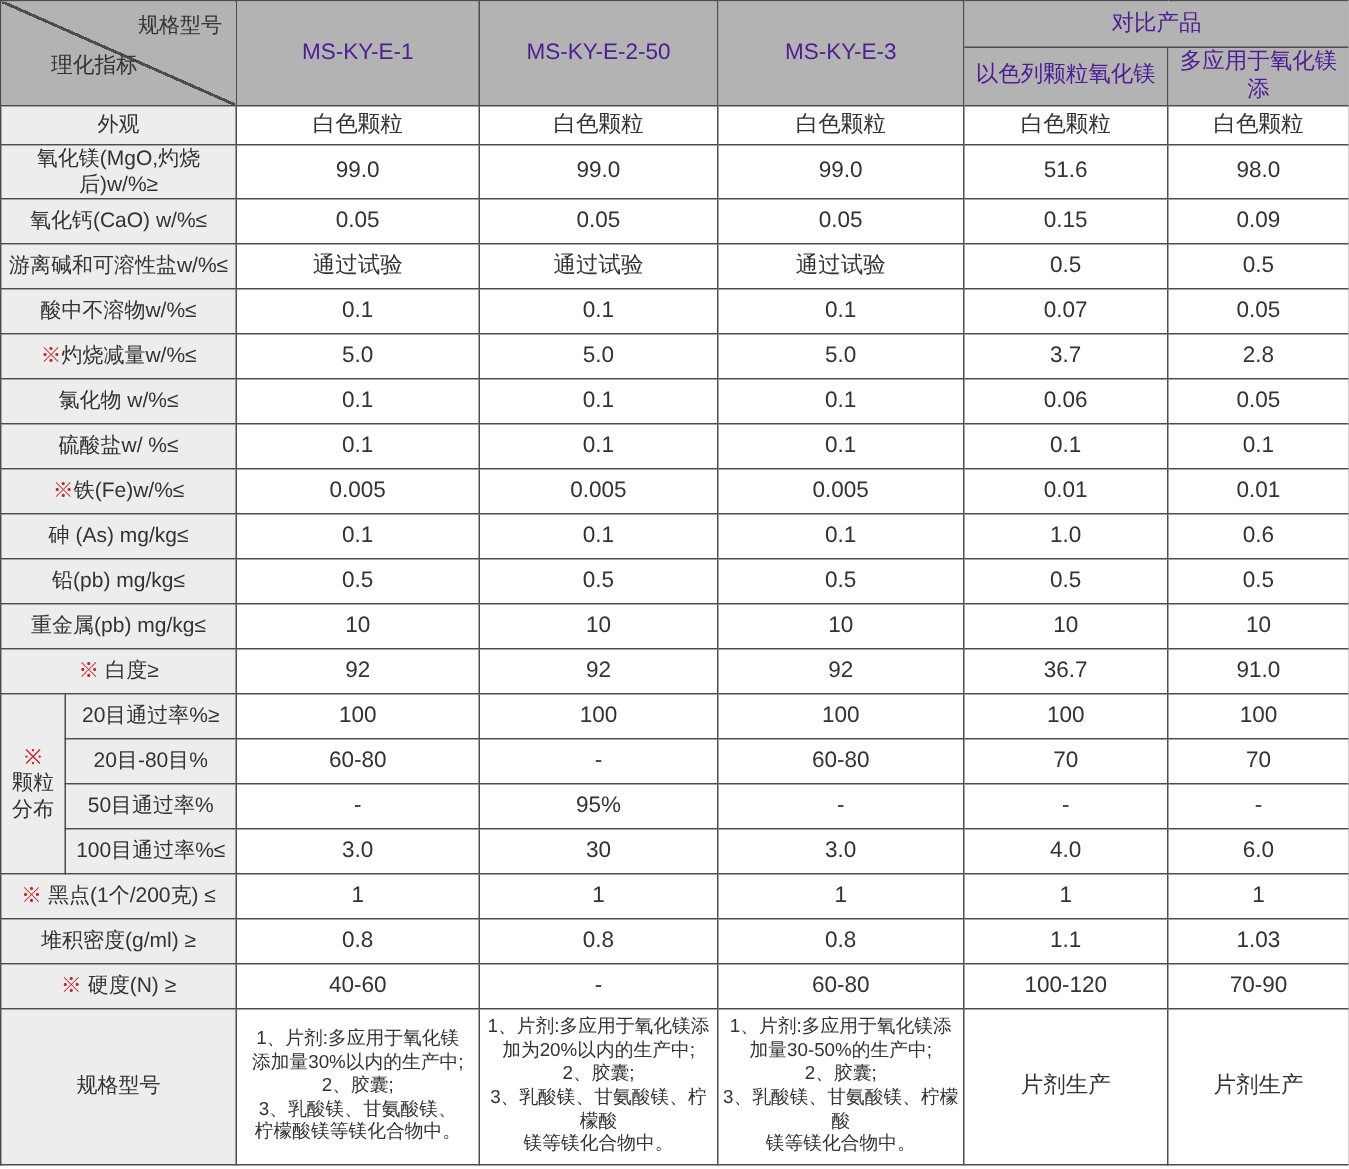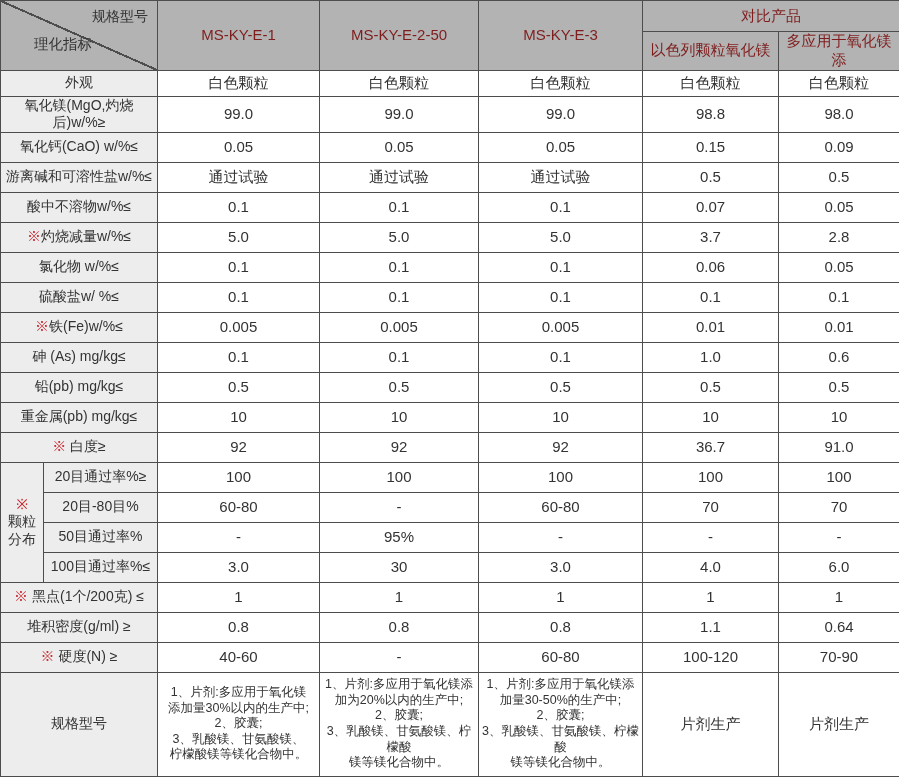--- a/index.html
+++ b/index.html
@@ -28,21 +28,21 @@
     text-align: center;
     vertical-align: middle;
     padding: 0 2px;
     font-weight: normal;
     line-height: 1.25;
     overflow: hidden;
   }
   thead th {
     background: var(--header-bg);
     font-size: 15px;
-    color: #7f1d1d;
+    color: #4c1d95;
   }
   thead tr.h1 { height: 31px; }
   thead tr.h2 { height: 30px; }
   td.corner {
     background: var(--header-bg);
     position: relative;
     padding: 0;
   }
   td.corner .diag {
     position: absolute; inset: 0;
@@ -126,21 +126,21 @@
         <td class="val">白色颗粒</td>
         <td class="val">白色颗粒</td>
         <td class="val">白色颗粒</td>
         <td class="val">白色颗粒</td>
       </tr>
       <tr>
         <td class="row-label" colspan="2">氧化镁(MgO,灼烧后)w/%≥</td>
         <td class="val">99.0</td>
         <td class="val">99.0</td>
         <td class="val">99.0</td>
-        <td class="val">98.8</td>
+        <td class="val">51.6</td>
         <td class="val">98.0</td>
       </tr>
       <tr>
         <td class="row-label" colspan="2">氧化钙(CaO) w/%≤</td>
         <td class="val">0.05</td>
         <td class="val">0.05</td>
         <td class="val">0.05</td>
         <td class="val">0.15</td>
         <td class="val">0.09</td>
       </tr>
@@ -264,21 +264,21 @@
         <td class="val">1</td>
         <td class="val">1</td>
         <td class="val">1</td>
       </tr>
       <tr>
         <td class="row-label" colspan="2">堆积密度(g/ml) ≥</td>
         <td class="val">0.8</td>
         <td class="val">0.8</td>
         <td class="val">0.8</td>
         <td class="val">1.1</td>
-        <td class="val">0.64</td>
+        <td class="val">1.03</td>
       </tr>
       <tr>
         <td class="row-label" colspan="2"><span class="star">※ </span>硬度(N) ≥</td>
         <td class="val">40-60</td>
         <td class="val">-</td>
         <td class="val">60-80</td>
         <td class="val">100-120</td>
         <td class="val">70-90</td>
       </tr>
       <tr class="app-row">

